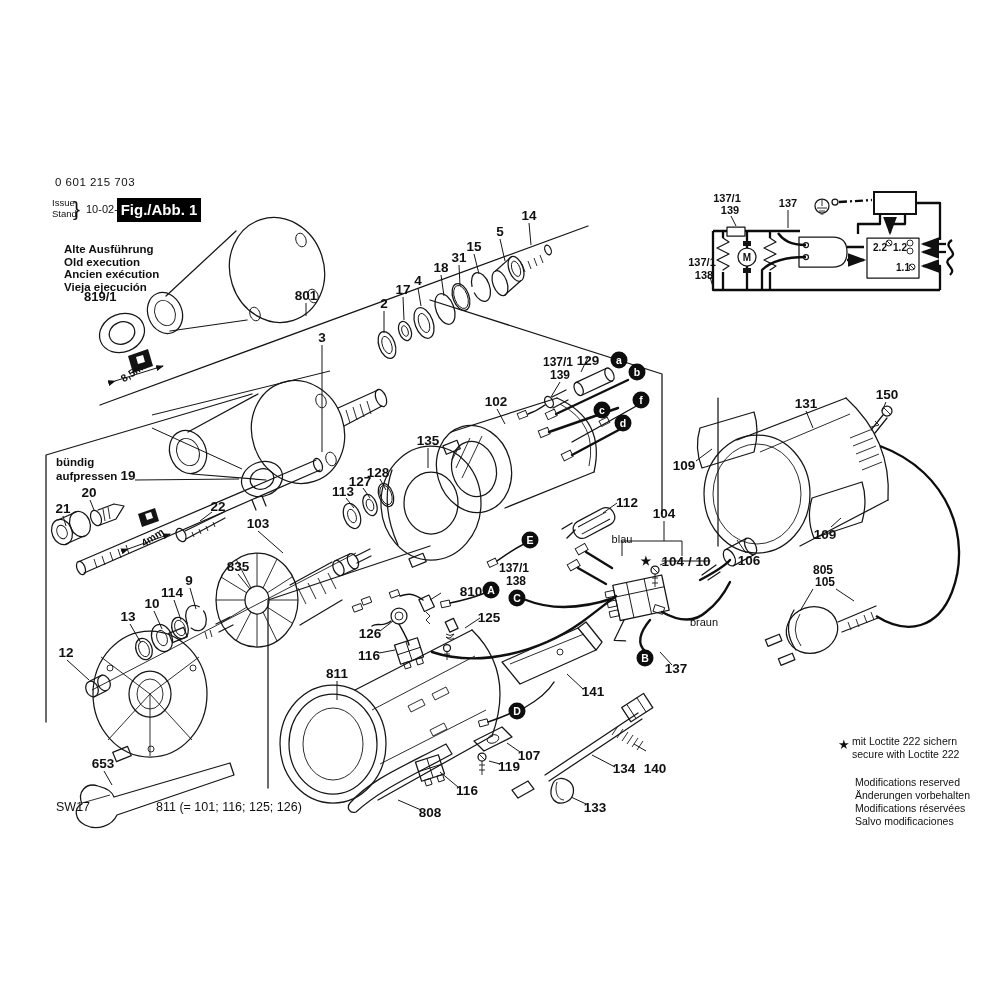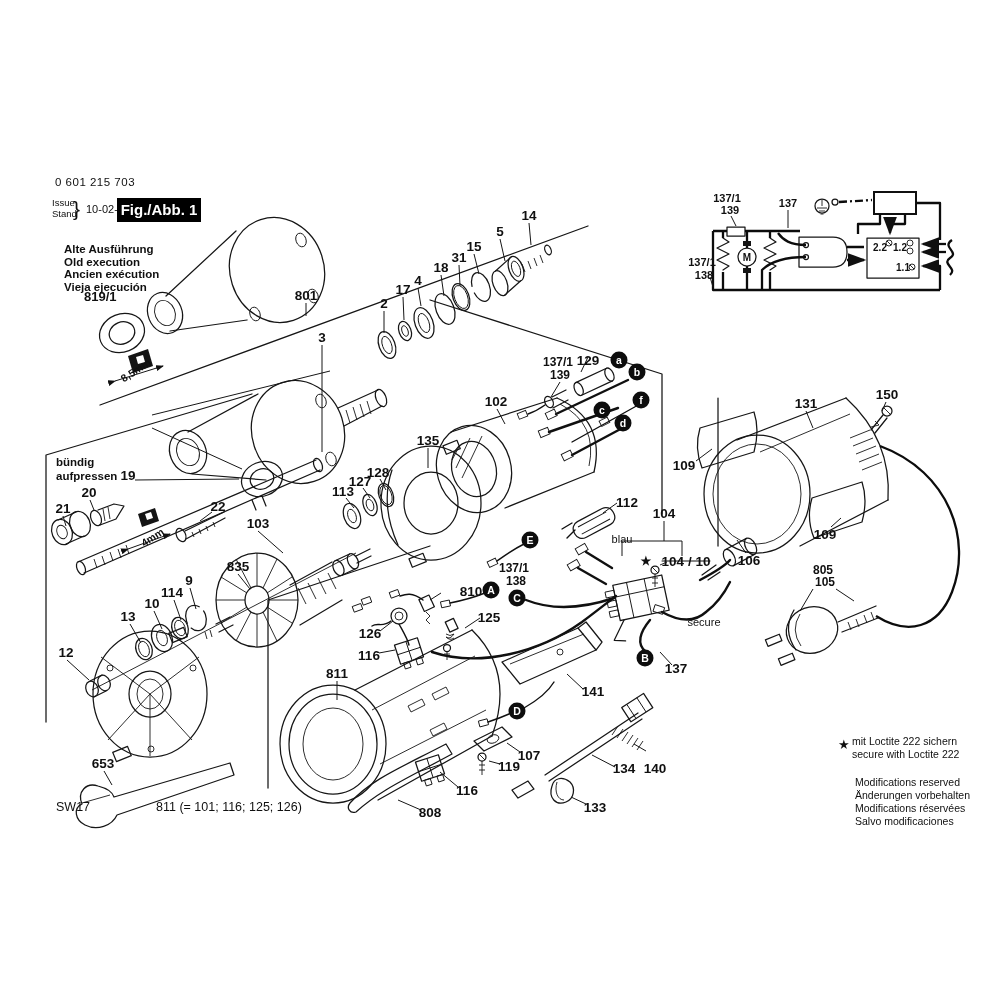--- a/index.html
+++ b/index.html
@@ -526,21 +526,21 @@
       <div class="plbl" style="left: 627px; top: 502px;">112</div>
       <div class="plbl" style="left: 664px; top: 513px;">104</div>
       <div class="plbl" style="left: 749px; top: 560px;">106</div>
       <div class="plbl" style="left: 684px; top: 465px;">109</div>
       <div class="plbl" style="left: 806px; top: 403px;">131</div>
       <div class="plbl" style="left: 887px; top: 394px;">150</div>
       <div class="plbl" style="left: 825px; top: 534px;">109</div>
       <div class="plbl md" style="left: 823px; top: 570px;">805</div>
       <div class="plbl md" style="left: 825px; top: 582px;">105</div>
       <div class="plbl n" style="left: 622px; top: 539px;">blau</div>
-      <div class="plbl n" style="left: 704px; top: 622px;">secure</div>
+      <div class="plbl n" style="left: 704px; top: 622px;">braun</div>
       <div class="plbl star" style="left: 646px; top: 561px;">★</div>
       <div class="plbl strike" style="left: 686px; top: 561px;">104 / 10</div>
       <div class="plbl sm" style="left: 727px; top: 198px;">137/1</div>
       <div class="plbl sm" style="left: 730px; top: 210px;">139</div>
       <div class="plbl sm" style="left: 788px; top: 203px;">137</div>
       <div class="plbl sm" style="left: 702px; top: 262px;">137/1</div>
       <div class="plbl sm" style="left: 704px; top: 275px;">138</div>
       <div class="plbl xs" style="left: 880px; top: 247px;">2.2</div>
       <div class="plbl xs" style="left: 900px; top: 247px;">1.2</div>
       <div class="plbl xs" style="left: 903px; top: 267px;">1.1</div>

